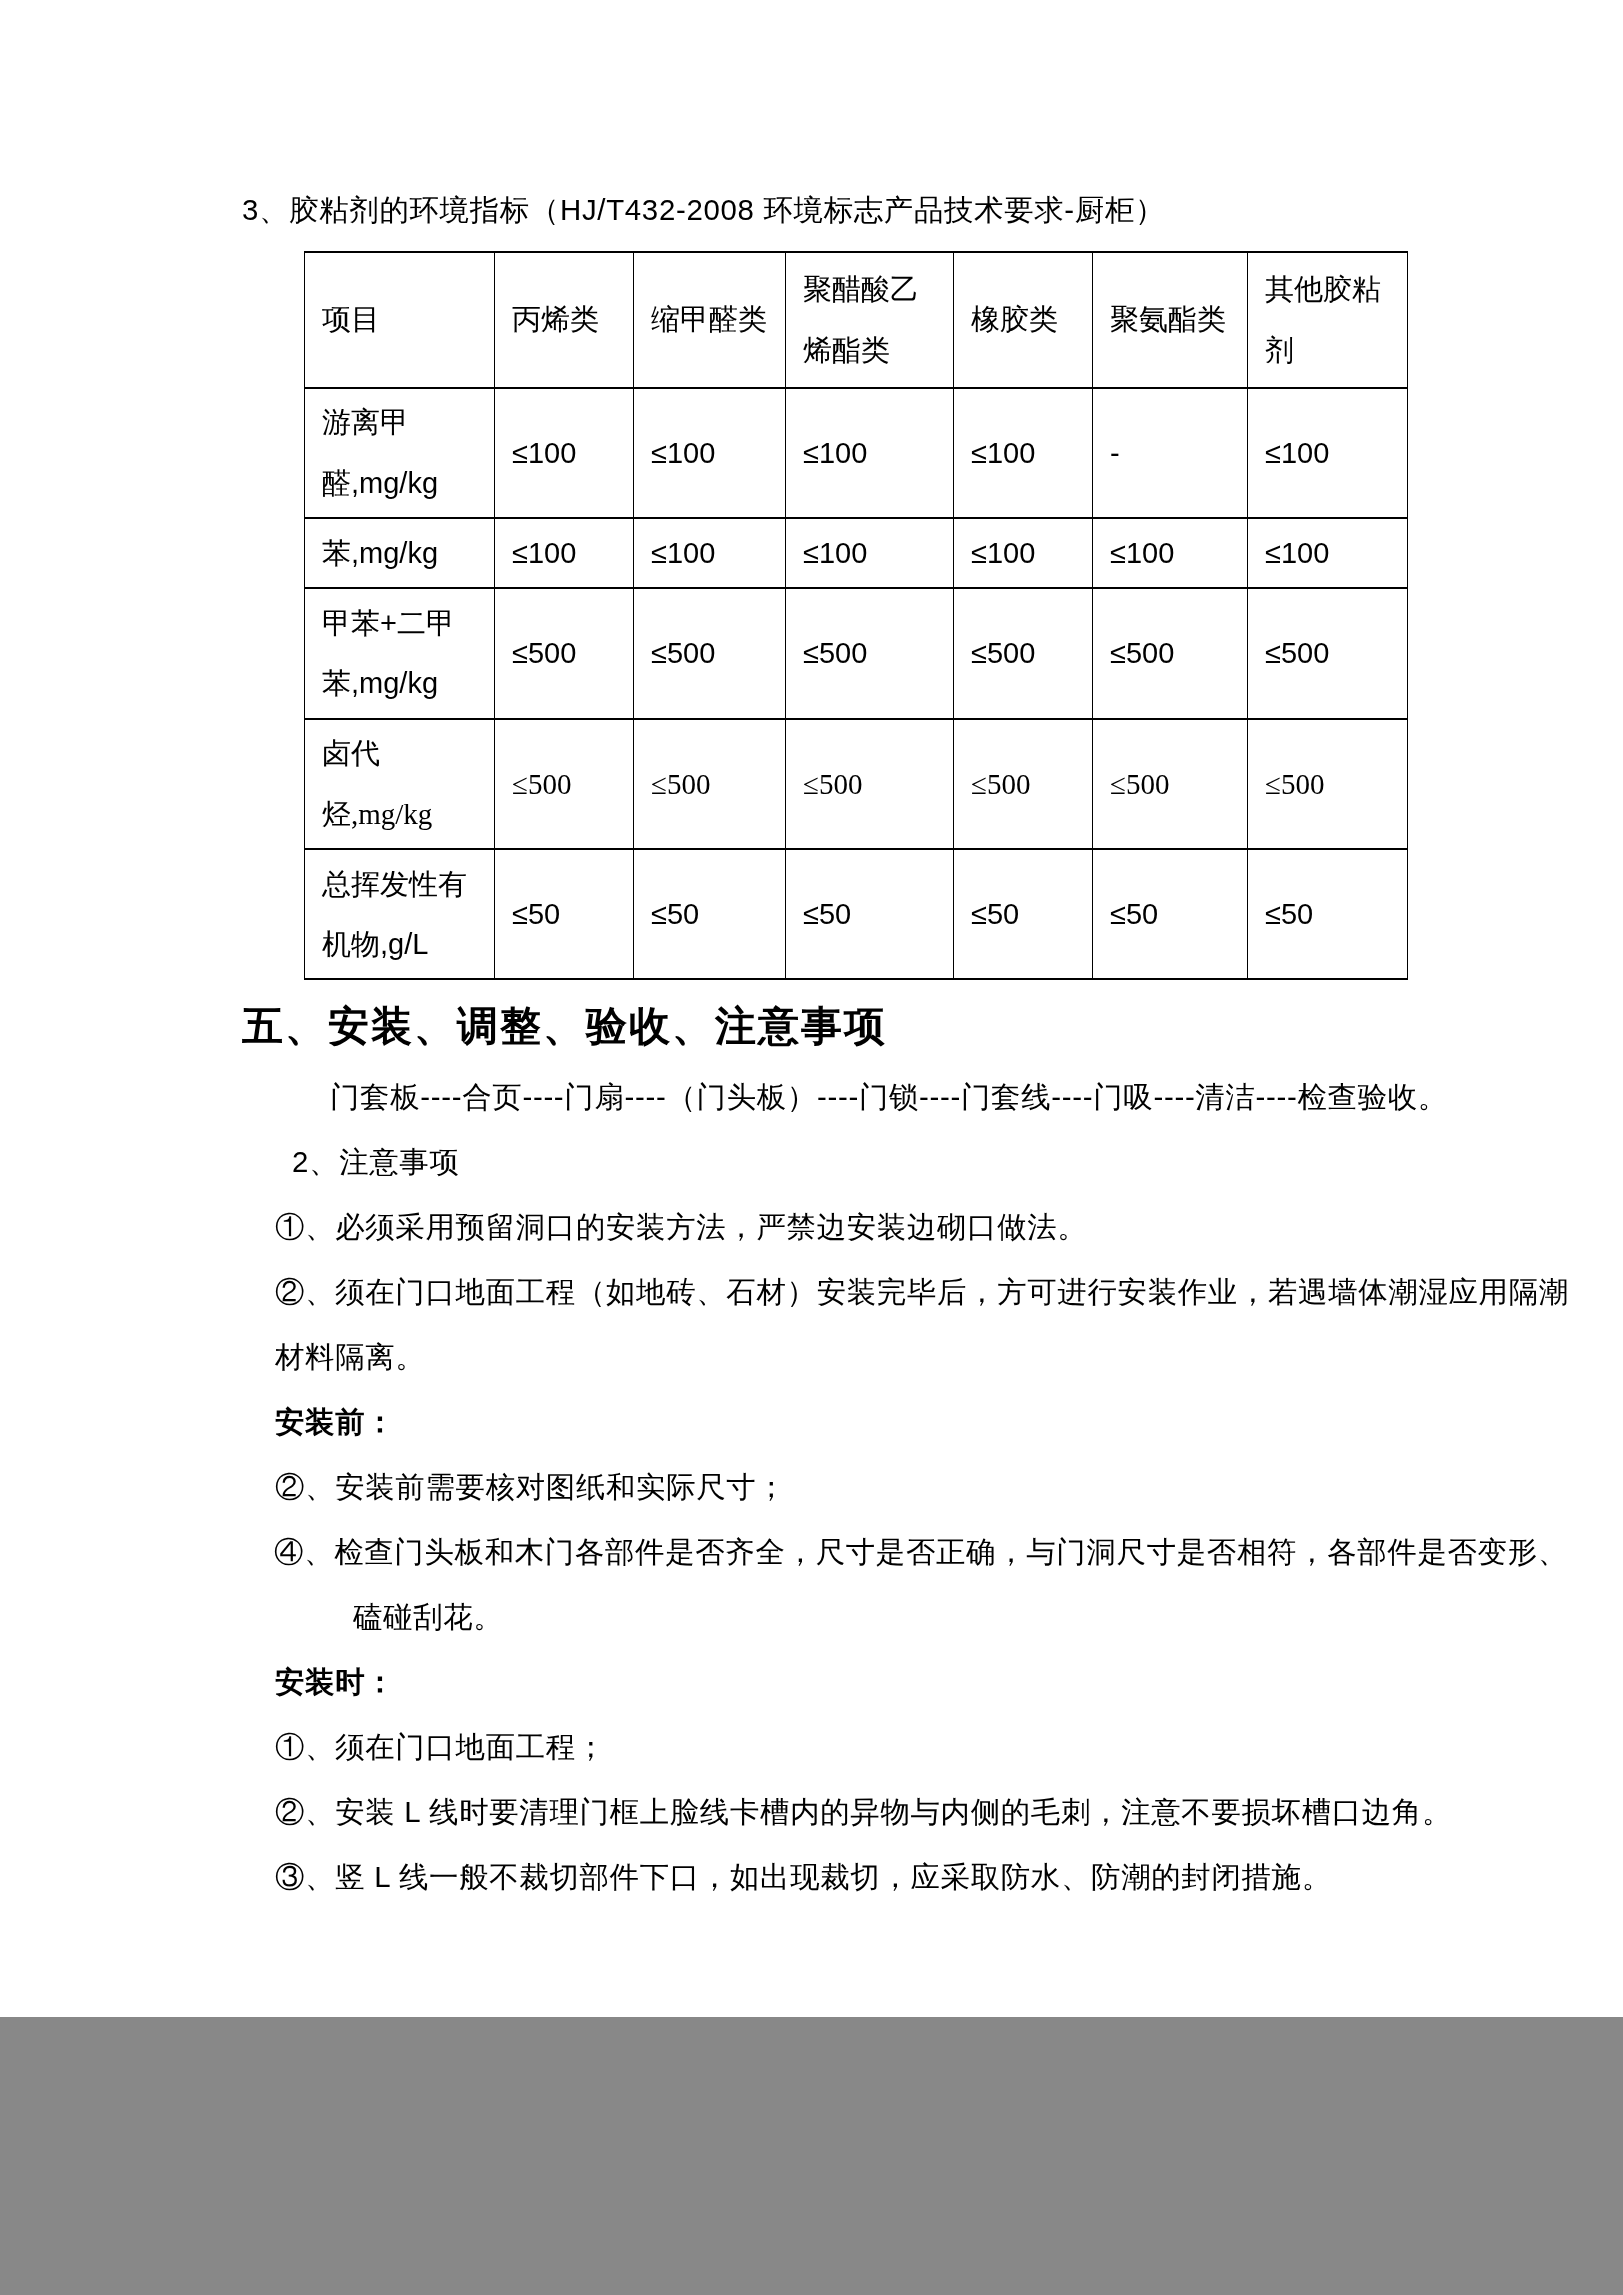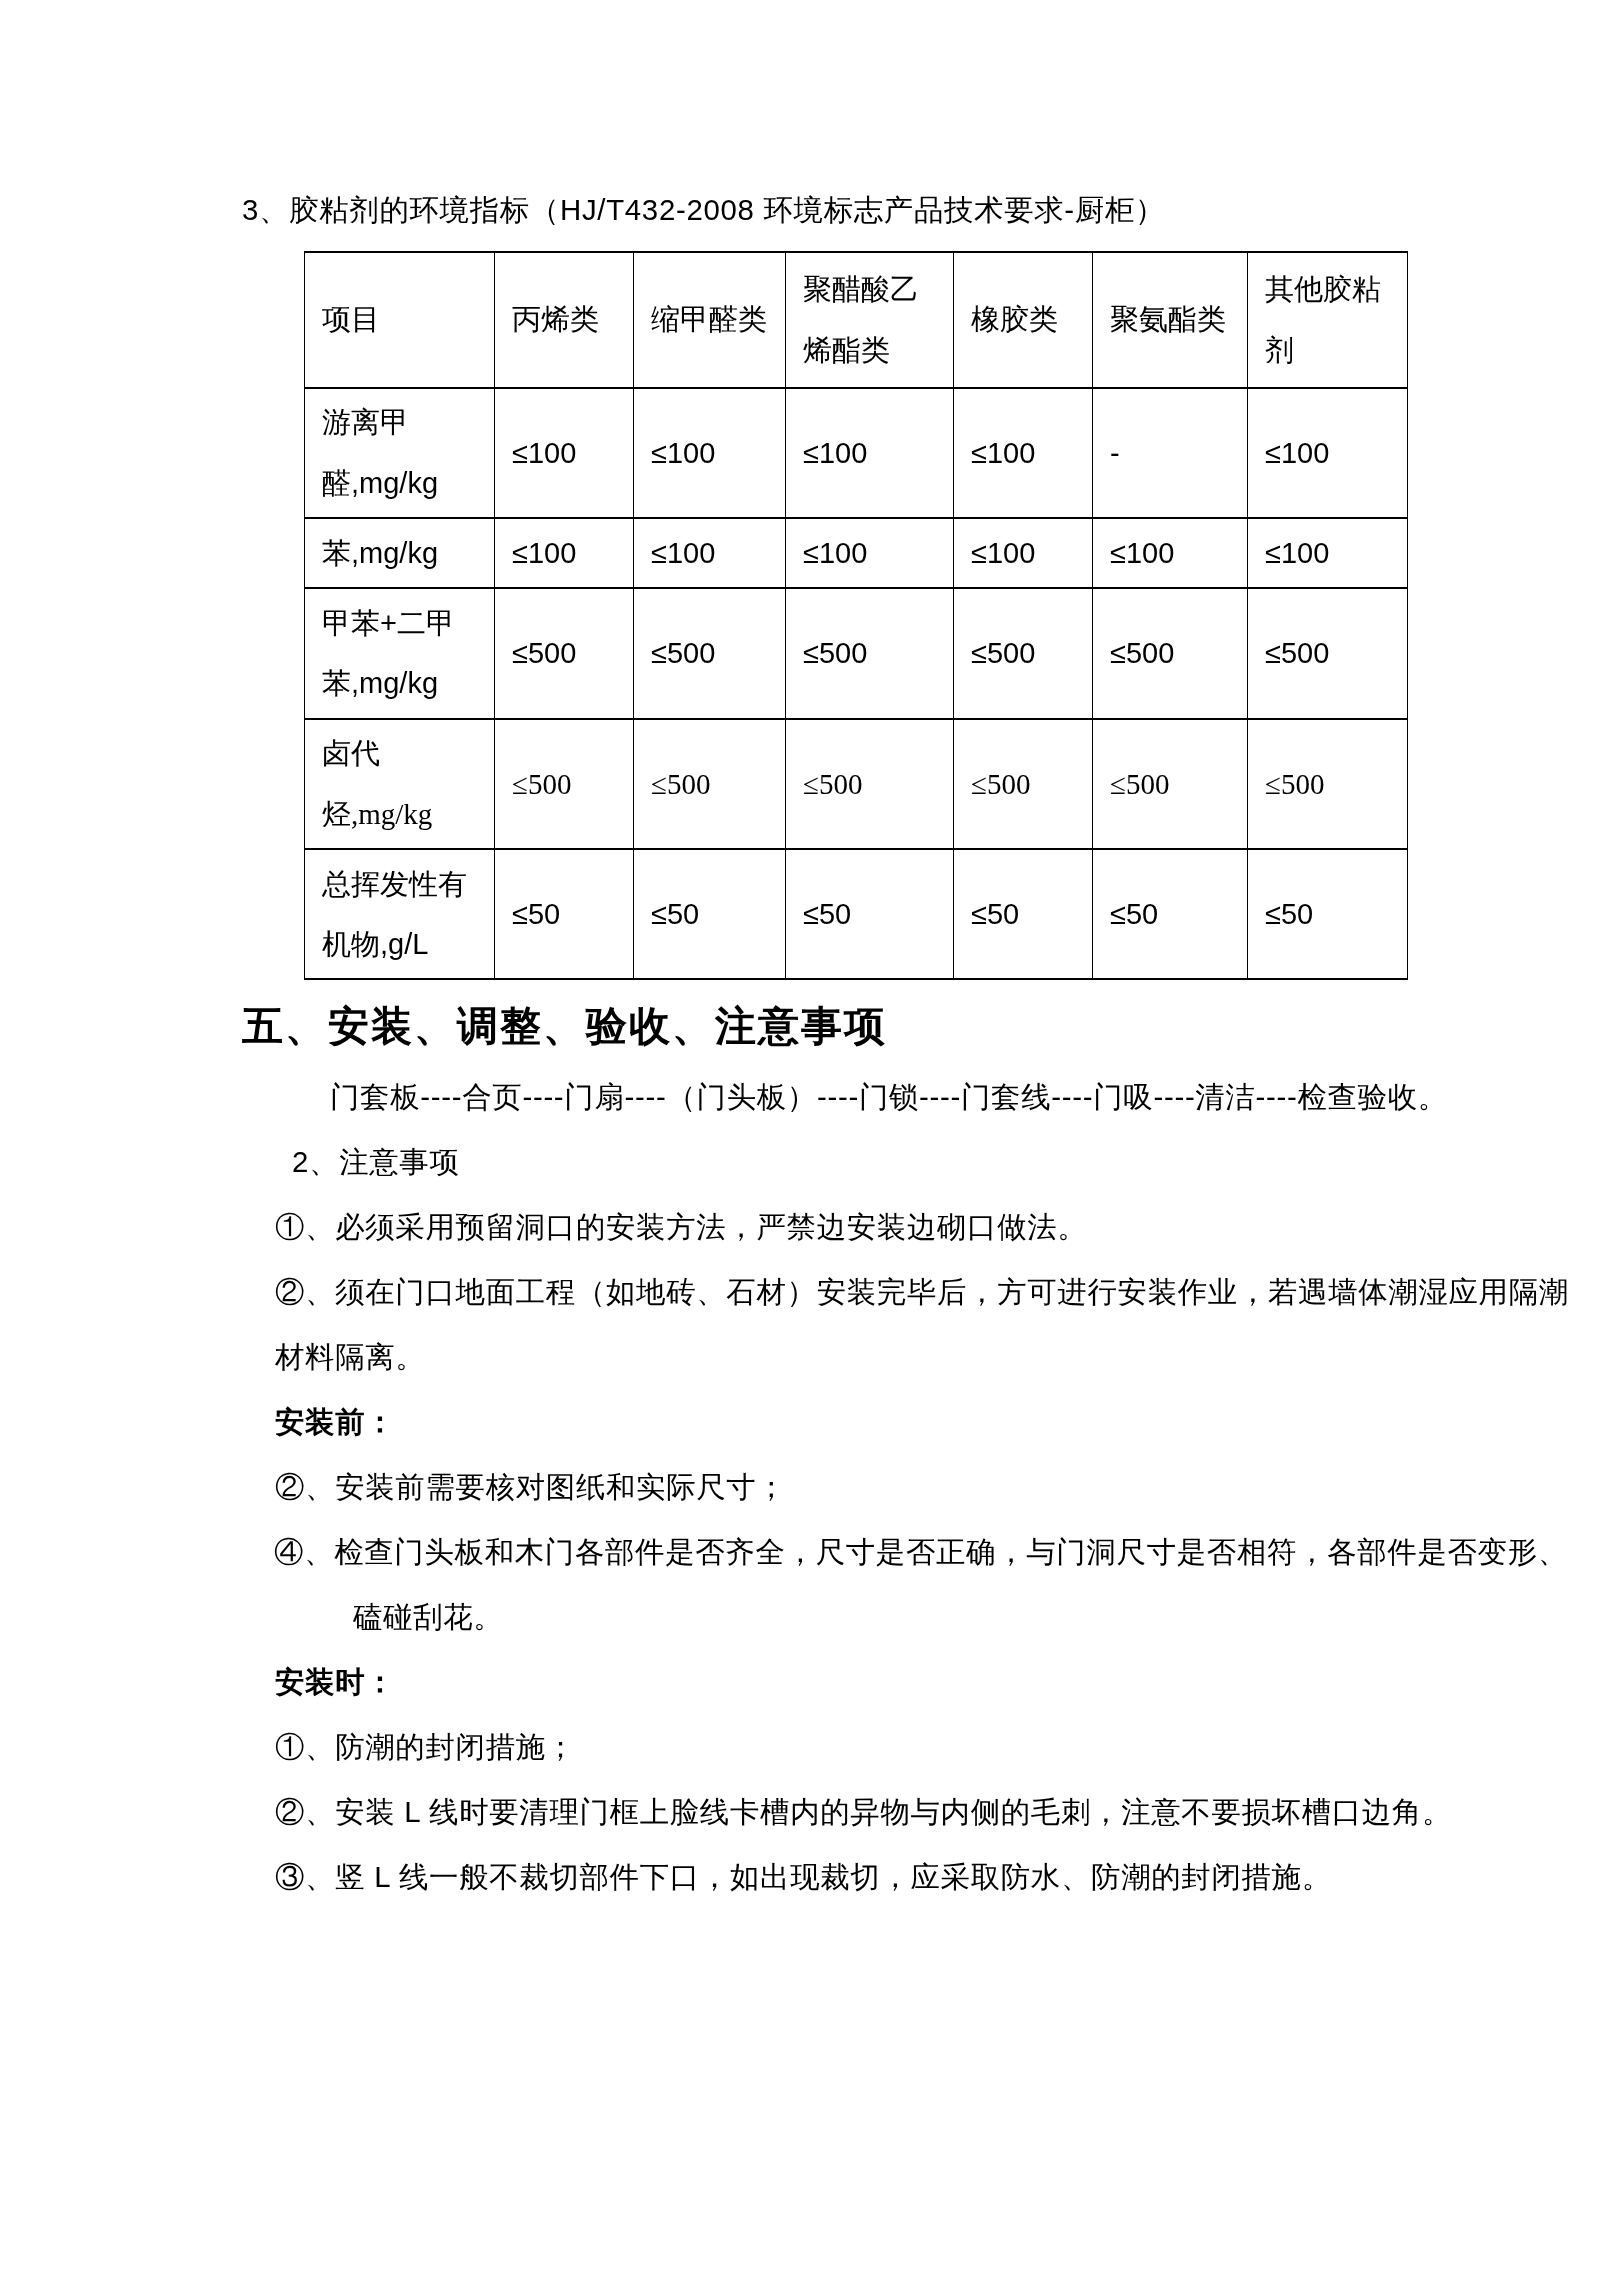--- a/index.html
+++ b/index.html
@@ -1,19 +1,19 @@
 <!DOCTYPE html>
 <html style="font-size:10.5px"><head>
 <meta charset="utf-8">
 <style>
   html, body { margin: 0; padding: 0; background: #888; }
   .page {
     position: relative;
     width: 1623px;
-    height: 2295px;
+    height: 2017px;
     margin: 0 auto;
     background: #ffffff;
     color: #000000;
     font-family: "Liberation Sans", sans-serif;
     box-sizing: border-box;
     padding: 191px 39px 0 242px;
     overflow: hidden;
   }
   .h3 {
     font-size: 29.4px;
@@ -149,18 +149,18 @@
   <div class="h2">五、安装、调整、验收、注意事项</div>
 
   <p class="p p-flow">门套板----合页----门扇----（门头板）----门锁----门套线----门吸----清洁----检查验收。</p>
   <p class="p p-num">2、注意事项</p>
   <p class="p p-circ">①、必须采用预留洞口的安装方法，严禁边安装边砌口做法。</p>
   <p class="p p-circ">②、须在门口地面工程（如地砖、石材）安装完毕后，方可进行安装作业，若遇墙体潮湿应用隔潮材料隔离。</p>
   <p class="p p-bold">安装前：</p>
   <p class="p p-circ">②、安装前需要核对图纸和实际尺寸；</p>
   <p class="p p-hang">④、检查门头板和木门各部件是否齐全，尺寸是否正确，与门洞尺寸是否相符，各部件是否变形、磕碰刮花。</p>
   <p class="p p-bold">安装时：</p>
-  <p class="p p-circ">①、防潮的封闭措施；</p>
+  <p class="p p-circ">①、须在门口地面工程；</p>
   <p class="p p-circ">②、安装 L 线时要清理门框上脸线卡槽内的异物与内侧的毛刺，注意不要损坏槽口边角。</p>
   <p class="p p-circ">③、竖 L 线一般不裁切部件下口，如出现裁切，应采取防水、防潮的封闭措施。</p>
 
 </div>
 
 
 </body></html>

